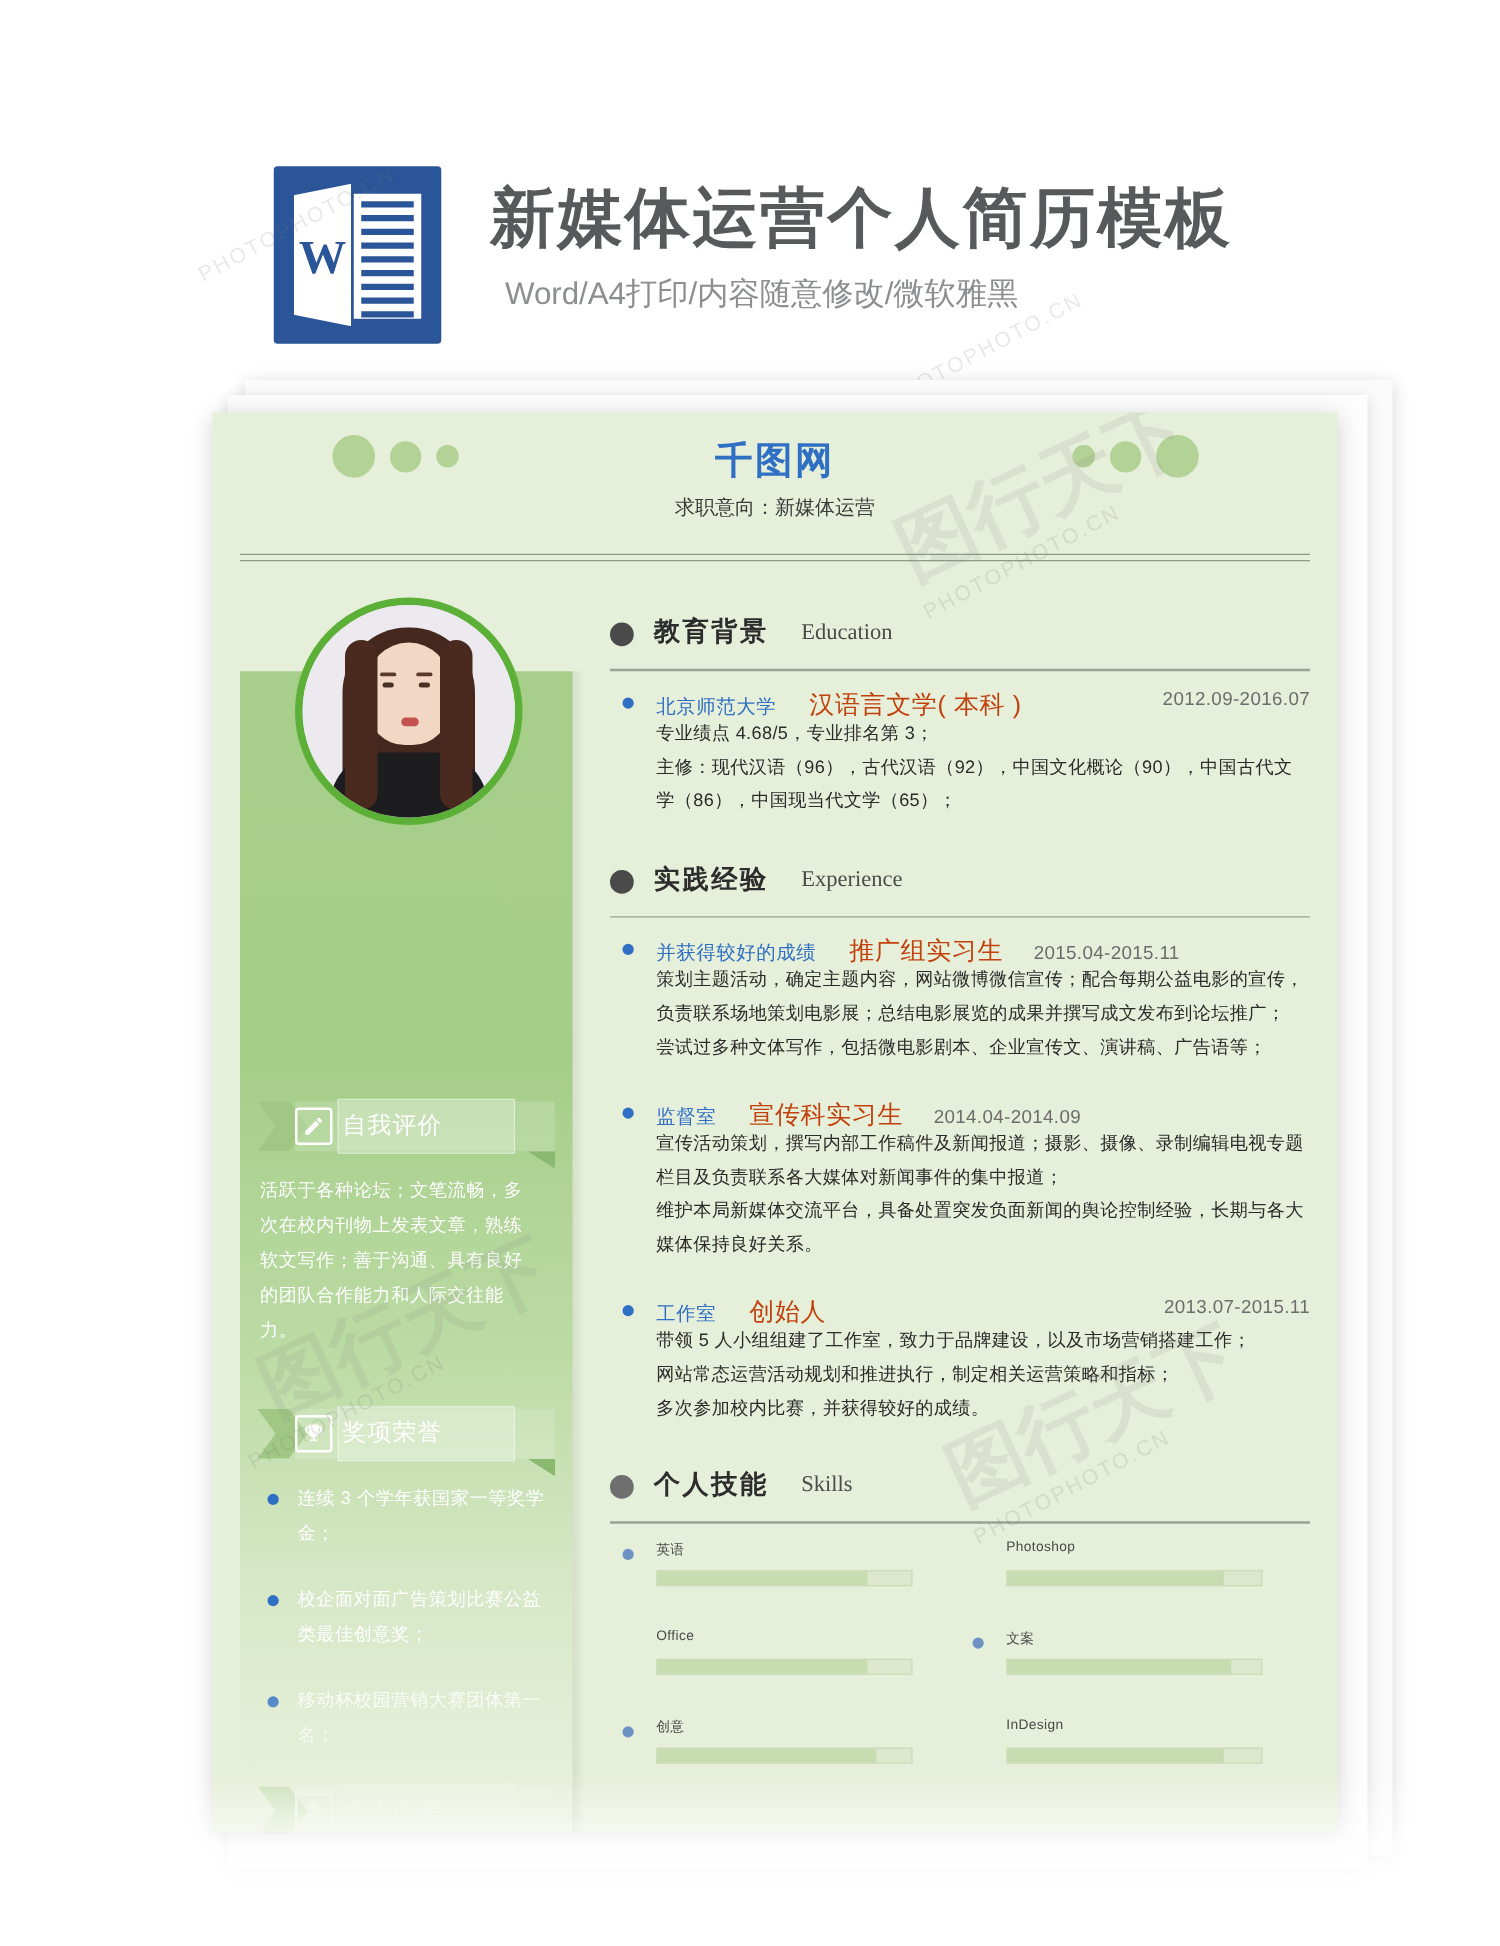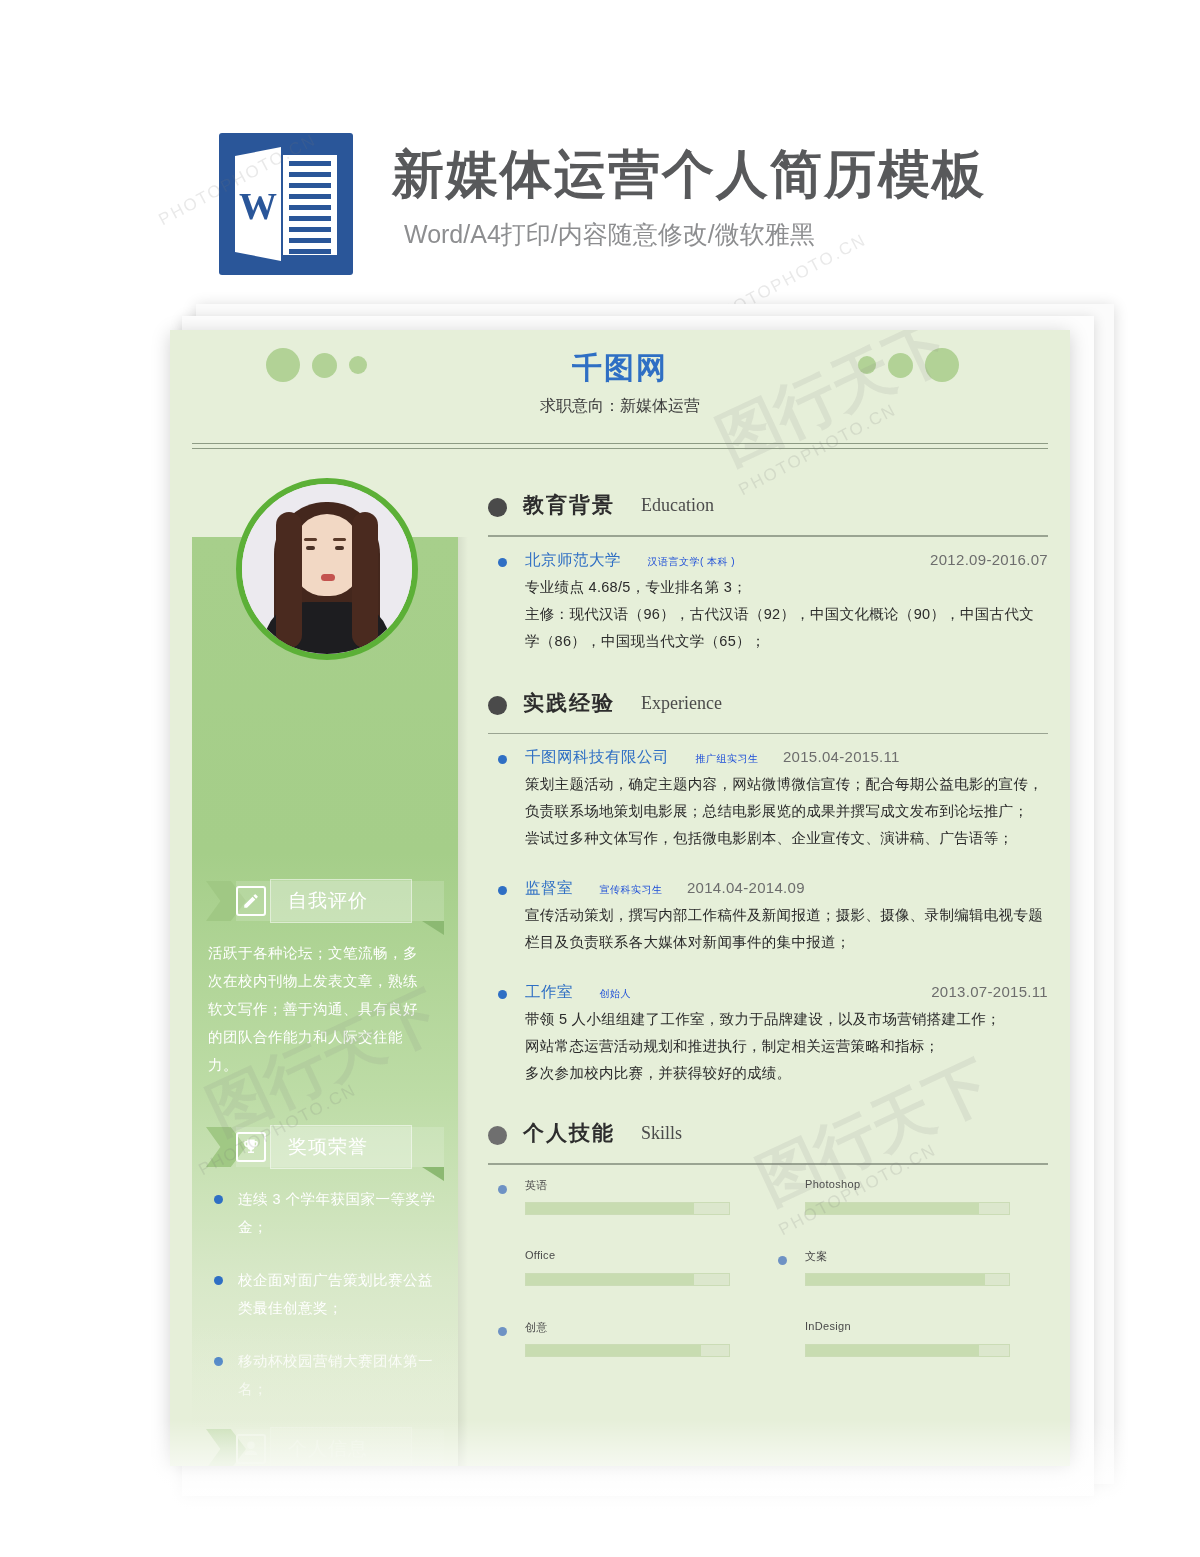--- a/index.html
+++ b/index.html
@@ -159,21 +159,21 @@
     position:absolute; left:64px; top:0; width:142px; height:44px;
     background:rgba(255,255,255,.24); border:1px solid rgba(255,255,255,.45);
   }
   .ribbon .ic{
     position:absolute; left:30px; top:7px; width:30px; height:30px;
     border:2px solid #fff; border-radius:3px;
     display:flex; align-items:center; justify-content:center;
   }
   .ribbon .ic svg{ width:18px; height:18px; fill:#ffffff; }
   .ribbon .ttl{
-    position:absolute; left:82px; top:0; height:40px; line-height:44px;
+    position:absolute; left:68px; top:0; height:40px; line-height:44px;
     font-size:19px; color:#ffffff; letter-spacing:1px; white-space:nowrap;
   }
 
   #ribbon-self{ top:342px; }
   #ribbon-award{ top:588px; }
   #ribbon-info{ top:890px; }
 
   #self-text{
     position:absolute; left:16px; top:402px; width:224px;
     font-size:14.5px; line-height:28px; color:#ffffff; letter-spacing:.5px;
@@ -210,21 +210,21 @@
   .entry{ position:relative; padding-left:37px; margin-bottom:26px; }
   .entry .bul{
     position:absolute; left:10px; top:8px; width:9px; height:9px;
     border-radius:50%; background:#2f6fc4;
   }
   .entry .line1{ position:relative; height:24px; }
   .entry .org{
     font-size:15.5px; color:#2f6fc4; letter-spacing:.5px;
   }
   .entry .role{
-    font-size:10px; color:#1d4ed8; letter-spacing:.5px; margin-left:22px;
+    font-size:20px; color:#c2410c; letter-spacing:.5px; margin-left:22px;
   }
   .entry .date{
     font-size:15px; color:#6d6d6d; letter-spacing:.3px; margin-left:20px;
   }
   .entry .date.right{
     position:absolute; right:0; top:1px; margin-left:0;
   }
   .entry p{
     font-size:14.5px; line-height:27px; color:#2b2b2b; letter-spacing:.3px;
   }
@@ -394,36 +394,37 @@
     <div class="sec-head" style="margin-top:28px;">
       <span class="dot"></span>
       <span class="cn">实践经验</span>
       <span class="en">Experience</span>
     </div>
     <div class="sec-rule"></div>
 
     <div class="entry">
       <span class="bul"></span>
       <div class="line1">
-        <span class="org">千图网科技有限公司</span>
+        <span class="org">并获得较好的成绩</span>
         <span class="role">推广组实习生</span>
         <span class="date">2015.04-2015.11</span>
       </div>
       <p>策划主题活动，确定主题内容，网站微博微信宣传；配合每期公益电影的宣传，负责联系场地策划电影展；总结电影展览的成果并撰写成文发布到论坛推广；</p>
       <p>尝试过多种文体写作，包括微电影剧本、企业宣传文、演讲稿、广告语等；</p>
     </div>
 
     <div class="entry">
       <span class="bul"></span>
       <div class="line1">
         <span class="org">监督室</span>
         <span class="role">宣传科实习生</span>
         <span class="date">2014.04-2014.09</span>
       </div>
       <p>宣传活动策划，撰写内部工作稿件及新闻报道；摄影、摄像、录制编辑电视专题栏目及负责联系各大媒体对新闻事件的集中报道；</p>
+      <p>维护本局新媒体交流平台，具备处置突发负面新闻的舆论控制经验，长期与各大媒体保持良好关系。</p>
     </div>
 
     <div class="entry">
       <span class="bul"></span>
       <div class="line1">
         <span class="org">工作室</span>
         <span class="role">创始人</span>
         <span class="date right">2013.07-2015.11</span>
       </div>
       <p>带领 5 人小组组建了工作室，致力于品牌建设，以及市场营销搭建工作；</p>

